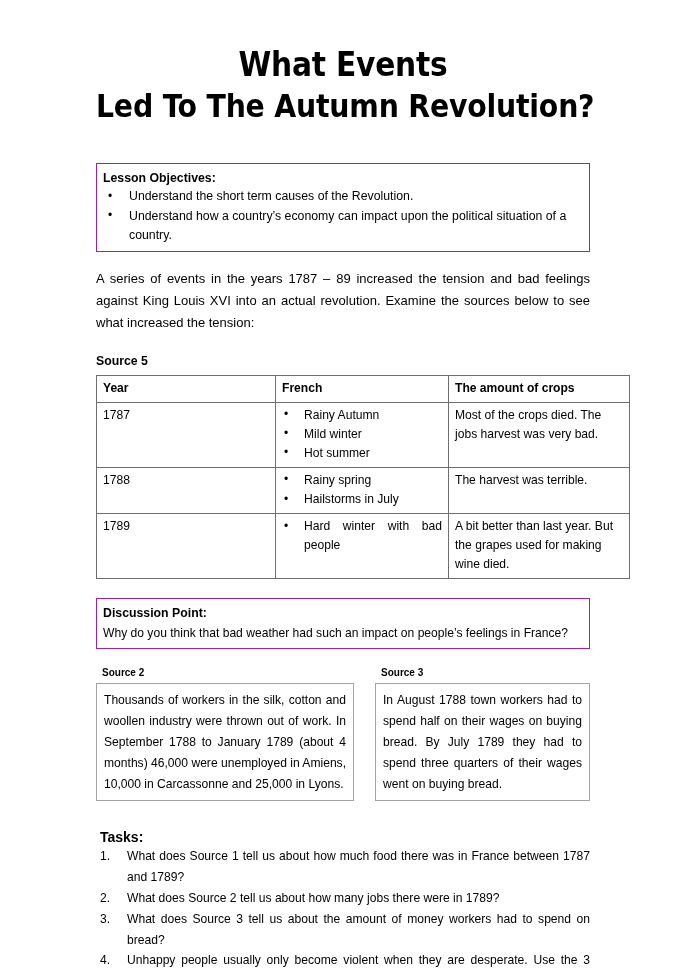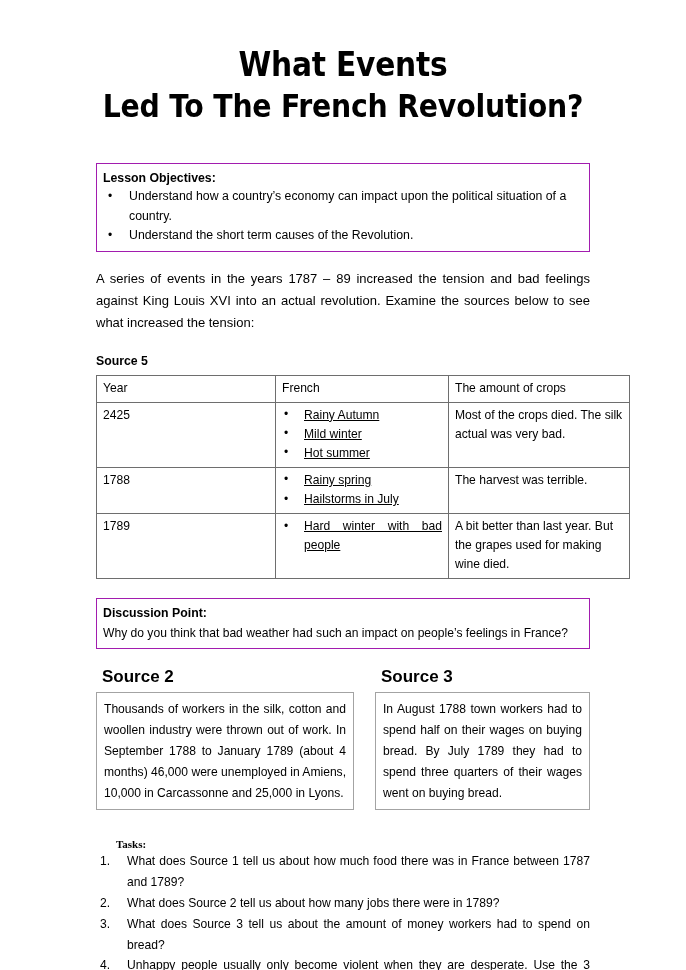--- a/index.html
+++ b/index.html
@@ -108,21 +108,21 @@
   }
   table.weather-table td, table.weather-table th {
     border: 1px solid #6e6e6e;
     vertical-align: top;
     padding: 3px 6px 4px 6px;
     font-size: 12.1px;
     line-height: 1.58;
     text-align: left;
   }
   table.weather-table th {
-    font-weight: normal;
+    font-weight: bold;
   }
   .col-year { width: 166px; }
   .col-weather { width: 160px; }
   .col-crops { width: 168px; border-radius: 6px; }
 
   td.crops {
     text-align: justify;
     text-justify: inter-word;
   }
 
@@ -130,21 +130,20 @@
     list-style: none;
     margin: 0;
     padding: 0;
   }
   ul.cellbullets li {
     position: relative;
     padding-left: 22px;
     line-height: 1.58;
     text-align: justify;
     text-justify: inter-word;
-    text-decoration: underline;
   }
   ul.cellbullets li::before {
     content: "\2022";
     position: absolute;
     left: 2px;
     top: -0.5px;
   }
 
   
   .discussion-box {
@@ -162,21 +161,21 @@
   .sources-row {
     margin-top: 18px;
     display: flex;
     justify-content: space-between;
     align-items: flex-start;
   }
   .source-col-left { width: 258px; }
   .source-col-right { width: 215px; }
 
   .src-label {
-    font-size: 17px;
+    font-size: 10px;
     font-weight: bold;
     margin: 0 0 5px 6px;
   }
   .source-box {
     border: 1px solid #a3a3a3;
     box-sizing: border-box;
     padding: 6px 7px 6px 7px;
   }
   .source-box p {
     margin: 0;
@@ -184,24 +183,23 @@
     line-height: 1.72;
     text-align: justify;
     text-justify: inter-word;
   }
 
   
   .tasks-block {
     margin-top: 28px;
   }
   .tasks-heading {
-    font-size: 11px;
-    font-weight: bold;
-    margin: 0 0 1px 20px;
-    font-family: Liberation Serif, serif;
+    font-size: 14px;
+    font-weight: bold;
+    margin: 0 0 1px 4px;
   }
   ol.tasks {
     list-style: none;
     margin: 0;
     padding: 0;
   }
   ol.tasks li {
     position: relative;
     padding-left: 27px;
     margin-left: 4px;
@@ -217,54 +215,54 @@
   }
 </style>
 </head>
 <body>
 
 <div class="page">
   <div class="content">
 
     <div class="title-block">
       <div class="title-line">What Events</div>
-      <div class="title-line second">Led To The French Revolution?</div>
+      <div class="title-line second">Led To The Autumn Revolution?</div>
     </div>
 
     <div class="box objectives-box">
       <div class="box-heading">Lesson Objectives:</div>
       <ul class="bullets">
+        <li>Understand the short term causes of the Revolution.</li>
         <li>Understand how a country’s economy can impact upon the political situation of a country.</li>
-        <li>Understand the short term causes of the Revolution.</li>
       </ul>
     </div>
 
     <p class="intro">A series of events in the years 1787 – 89 increased the tension and bad feelings against King Louis XVI into an actual revolution. Examine the sources below to see what increased the tension:</p>
 
     <div class="source-label">Source 5</div>
 
     <table class="weather-table">
       <thead>
         <tr>
           <th class="col-year">Year</th>
           <th class="col-weather">French</th>
           <th class="col-crops">The amount of crops</th>
         </tr>
       </thead>
       <tbody>
         <tr>
-          <td class="col-year">2425</td>
+          <td class="col-year">1787</td>
           <td class="col-weather">
             <ul class="cellbullets">
               <li>Rainy Autumn</li>
               <li>Mild winter</li>
               <li>Hot summer</li>
             </ul>
           </td>
-          <td class="col-crops crops">Most of the crops died. The silk actual was very bad.</td>
+          <td class="col-crops crops">Most of the crops died. The jobs harvest was very bad.</td>
         </tr>
         <tr>
           <td class="col-year">1788</td>
           <td class="col-weather">
             <ul class="cellbullets">
               <li>Rainy spring</li>
               <li>Hailstorms in July</li>
             </ul>
           </td>
           <td class="col-crops">The harvest was terrible.</td>

